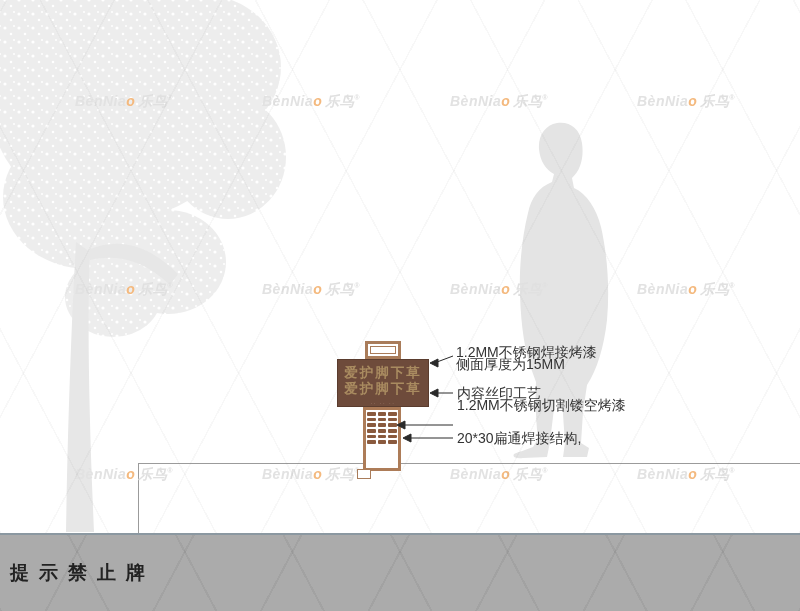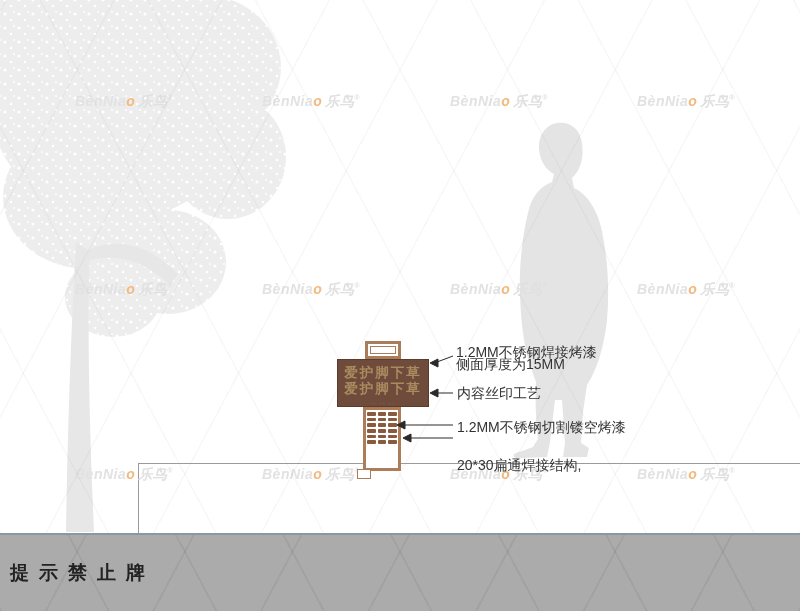--- a/index.html
+++ b/index.html
@@ -167,20 +167,20 @@
       <polygon points="403,438 411,434 411,442"></polygon>
       <line x1="410" y1="438" x2="453" y2="438"></line>
     </g>
   </svg>
 
   <div class="ann" style="left:456px;top:346px;">
     <div>1.2MM不锈钢焊接烤漆</div>
     <div>侧面厚度为15MM</div>
   </div>
   <div class="ann" style="left:457px;top:387px;">内容丝印工艺</div>
-  <div class="ann" style="left:457px;top:421px;">1.2MM不锈钢切割镂空烤漆</div>
-  <div class="ann" style="left:457px;top:432px;margin-top:27px;">20*30扁通焊接结构,</div>
+  <div class="ann" style="left:457px;top:399px;">1.2MM不锈钢切割镂空烤漆</div>
+  <div class="ann" style="left:457px;top:432px;">20*30扁通焊接结构,</div>
 
   <div id="footer-bar">
     <span id="footer-title">提示禁止牌</span>
   </div>
 
 </div>
 
 </body></html>

